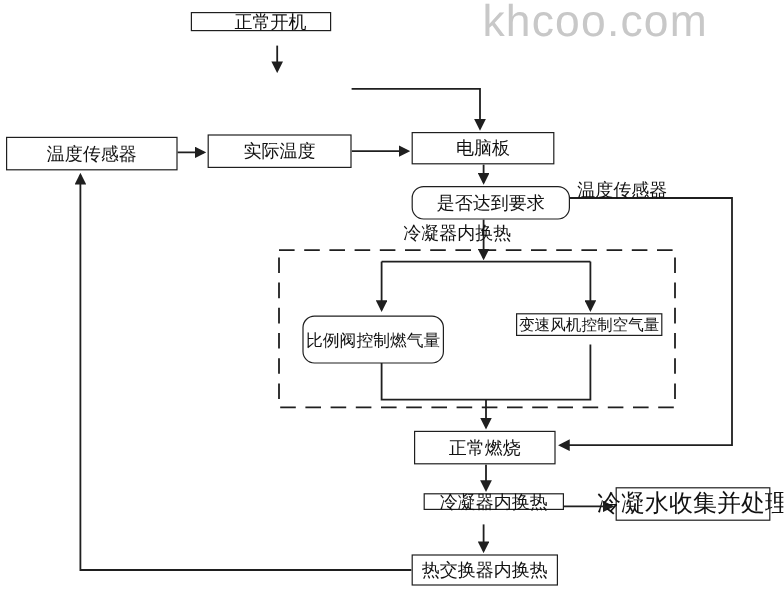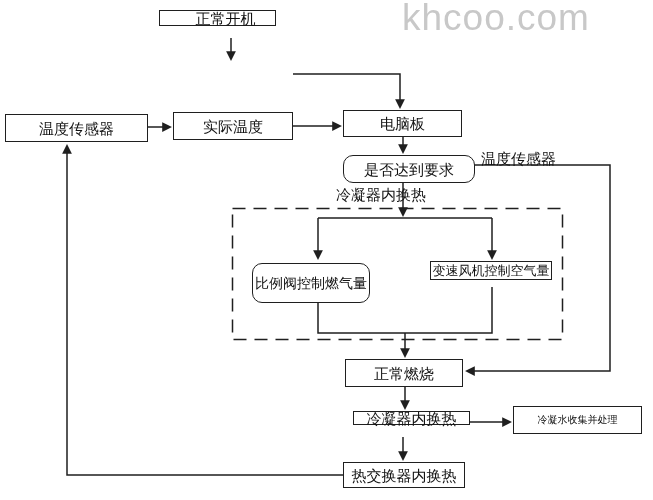--- a/index.html
+++ b/index.html
@@ -38,21 +38,21 @@
   #n-normal-startup{left:159px;top:10px;width:117px;height:16px;padding-left:16px;}
   #n-set-temperature{left:173px;top:62px;width:120px;height:28px;}
   #n-temperature-sensor{left:5px;top:114px;width:143px;height:28px;}
   #n-actual-temperature{left:173px;top:112px;width:120px;height:28px;}
   #n-computer-board{left:343px;top:110px;width:119px;height:27px;}
   #n-requirement-check{left:343px;top:155px;width:132px;height:28px;border-radius:10px;}
   #n-proportional-valve{left:252px;top:263px;width:118px;height:40px;font-size:14px;border-radius:10px;}
   #n-variable-speed-fan{left:430px;top:261px;width:122px;height:19px;font-size:13px;}
   #n-normal-combustion{left:345px;top:359px;width:118px;height:28px;}
   #n-condenser-heat-exchange{left:353px;top:411px;width:117px;height:14px;}
-  #n-condensate-treatment{left:513px;top:406px;width:129px;height:28px;font-size:10px;}
+  #n-condensate-treatment{left:513px;top:406px;width:129px;height:28px;font-size:20px;}
   #n-heat-exchanger{left:343px;top:462px;width:122px;height:26px;}
   #lbl-met{left:481px;top:151px;}
   #lbl-not-met{left:336px;top:187px;}
 </style>
 </head>
 <body>
 
 <div id="stage">
 
   <div class="watermark">khcoo.com</div>

